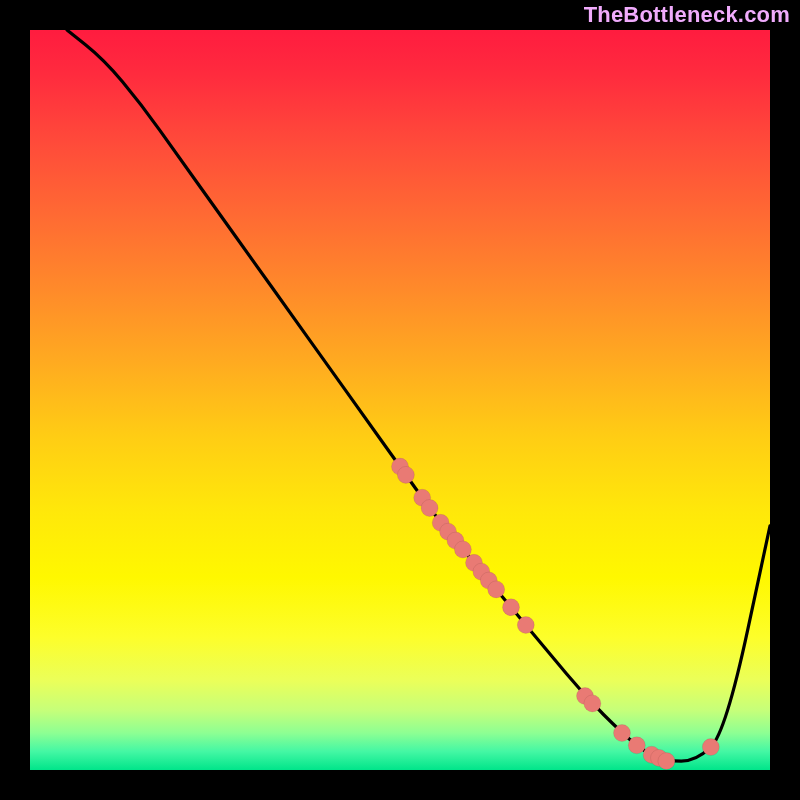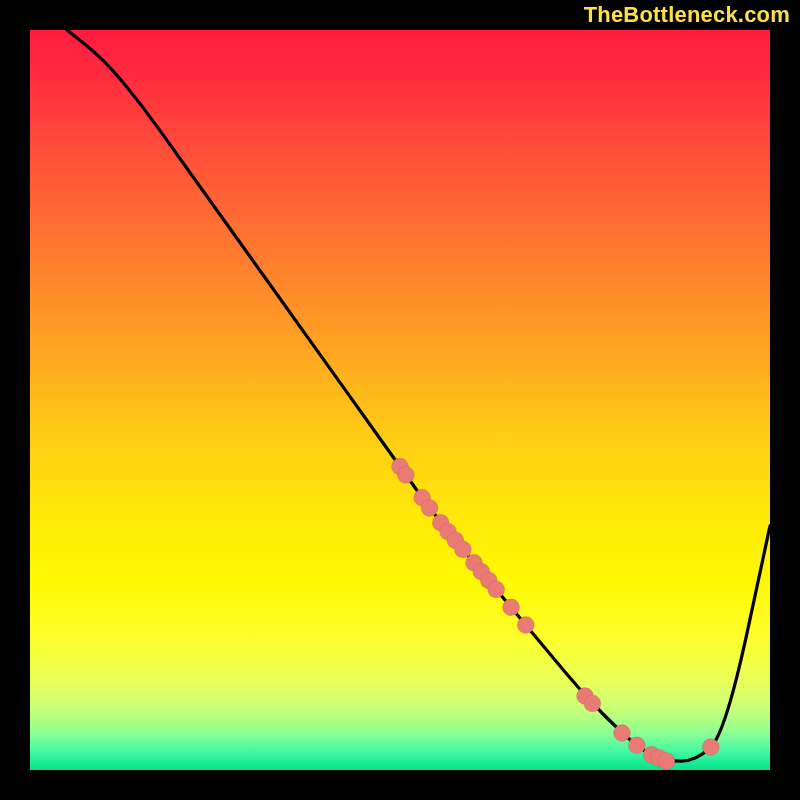--- a/index.html
+++ b/index.html
@@ -14,21 +14,21 @@
   .stage {
     position: relative;
     width: 800px;
     height: 800px;
     background: #000;
   }
   .watermark {
     position: absolute;
     top: 2px;
     right: 10px;
-    color: #fde047;
+    color: #f0abfc;
     font-size: 22px;
     font-weight: 600;
     letter-spacing: 0.2px;
     z-index: 30;
     user-select: none;
   }
   .plot {
     position: absolute;
     left: 30px;
     top: 30px;

